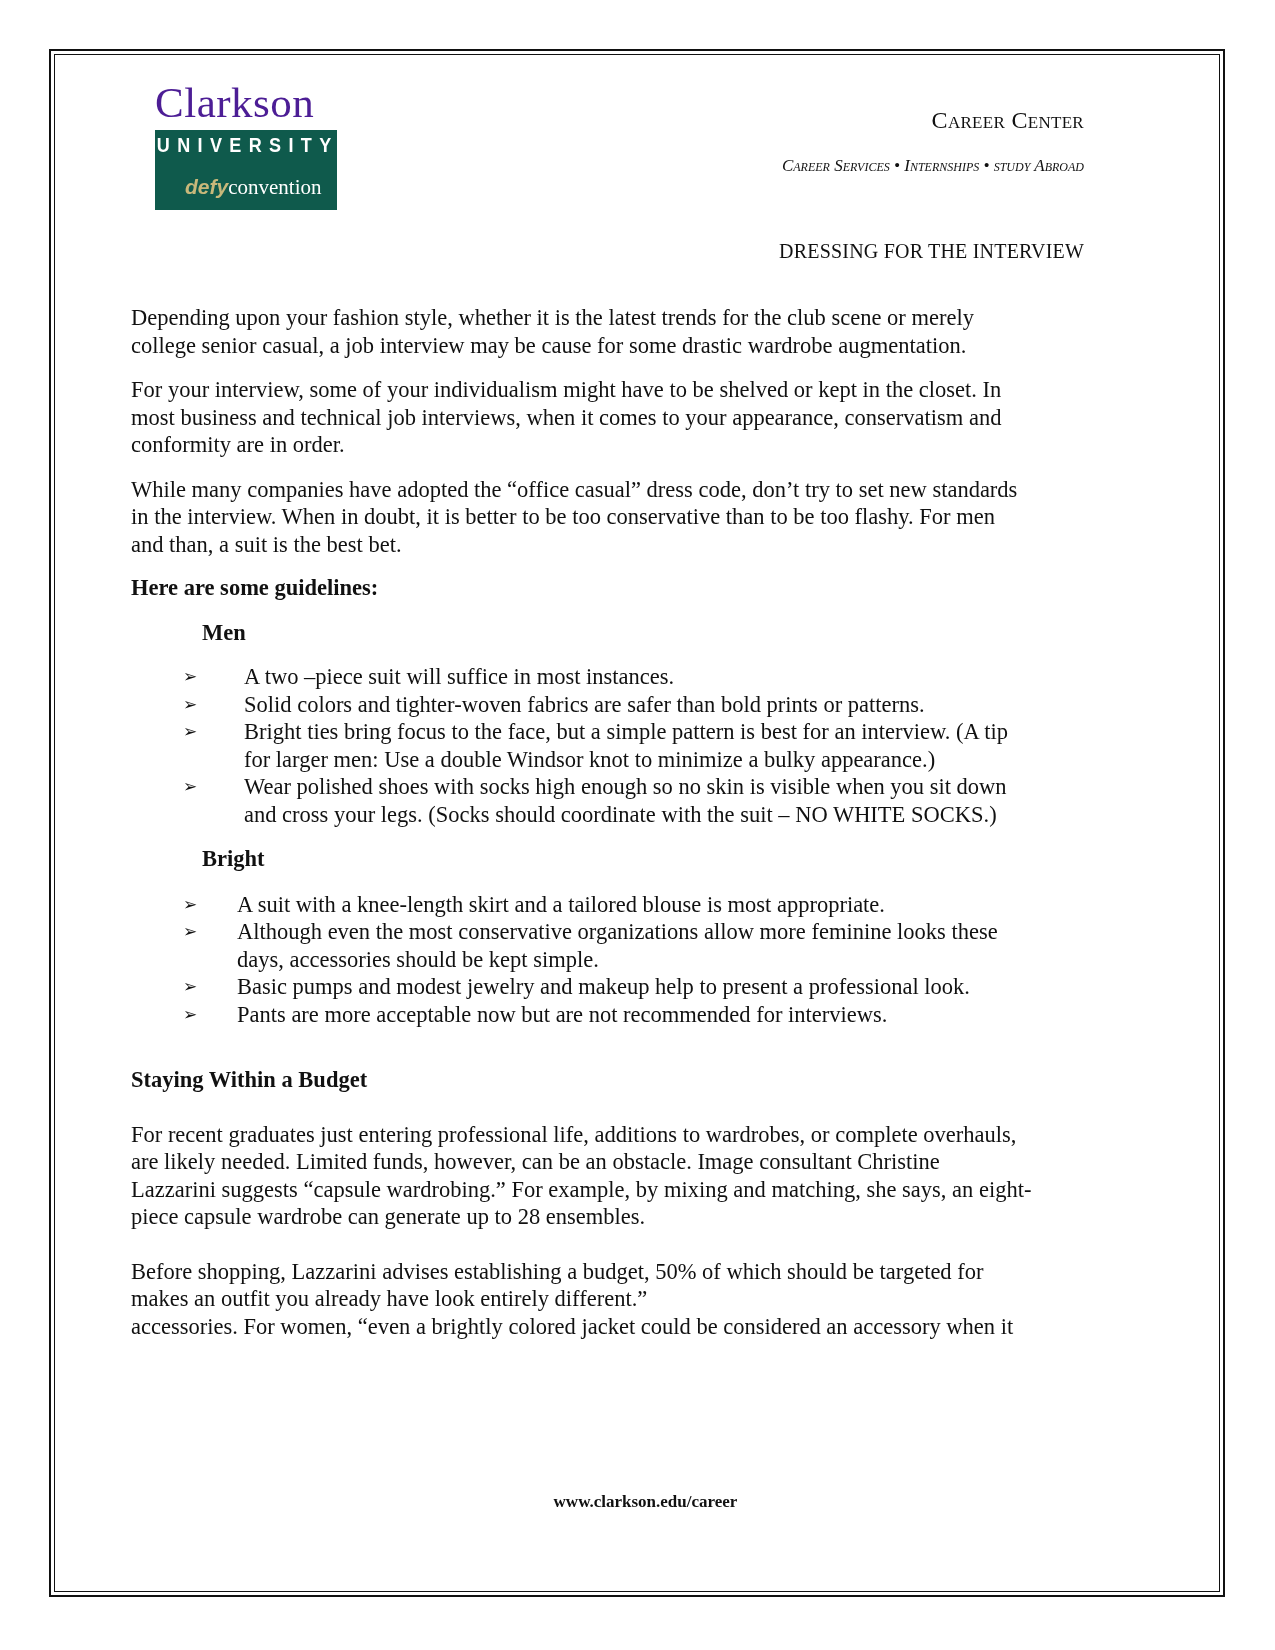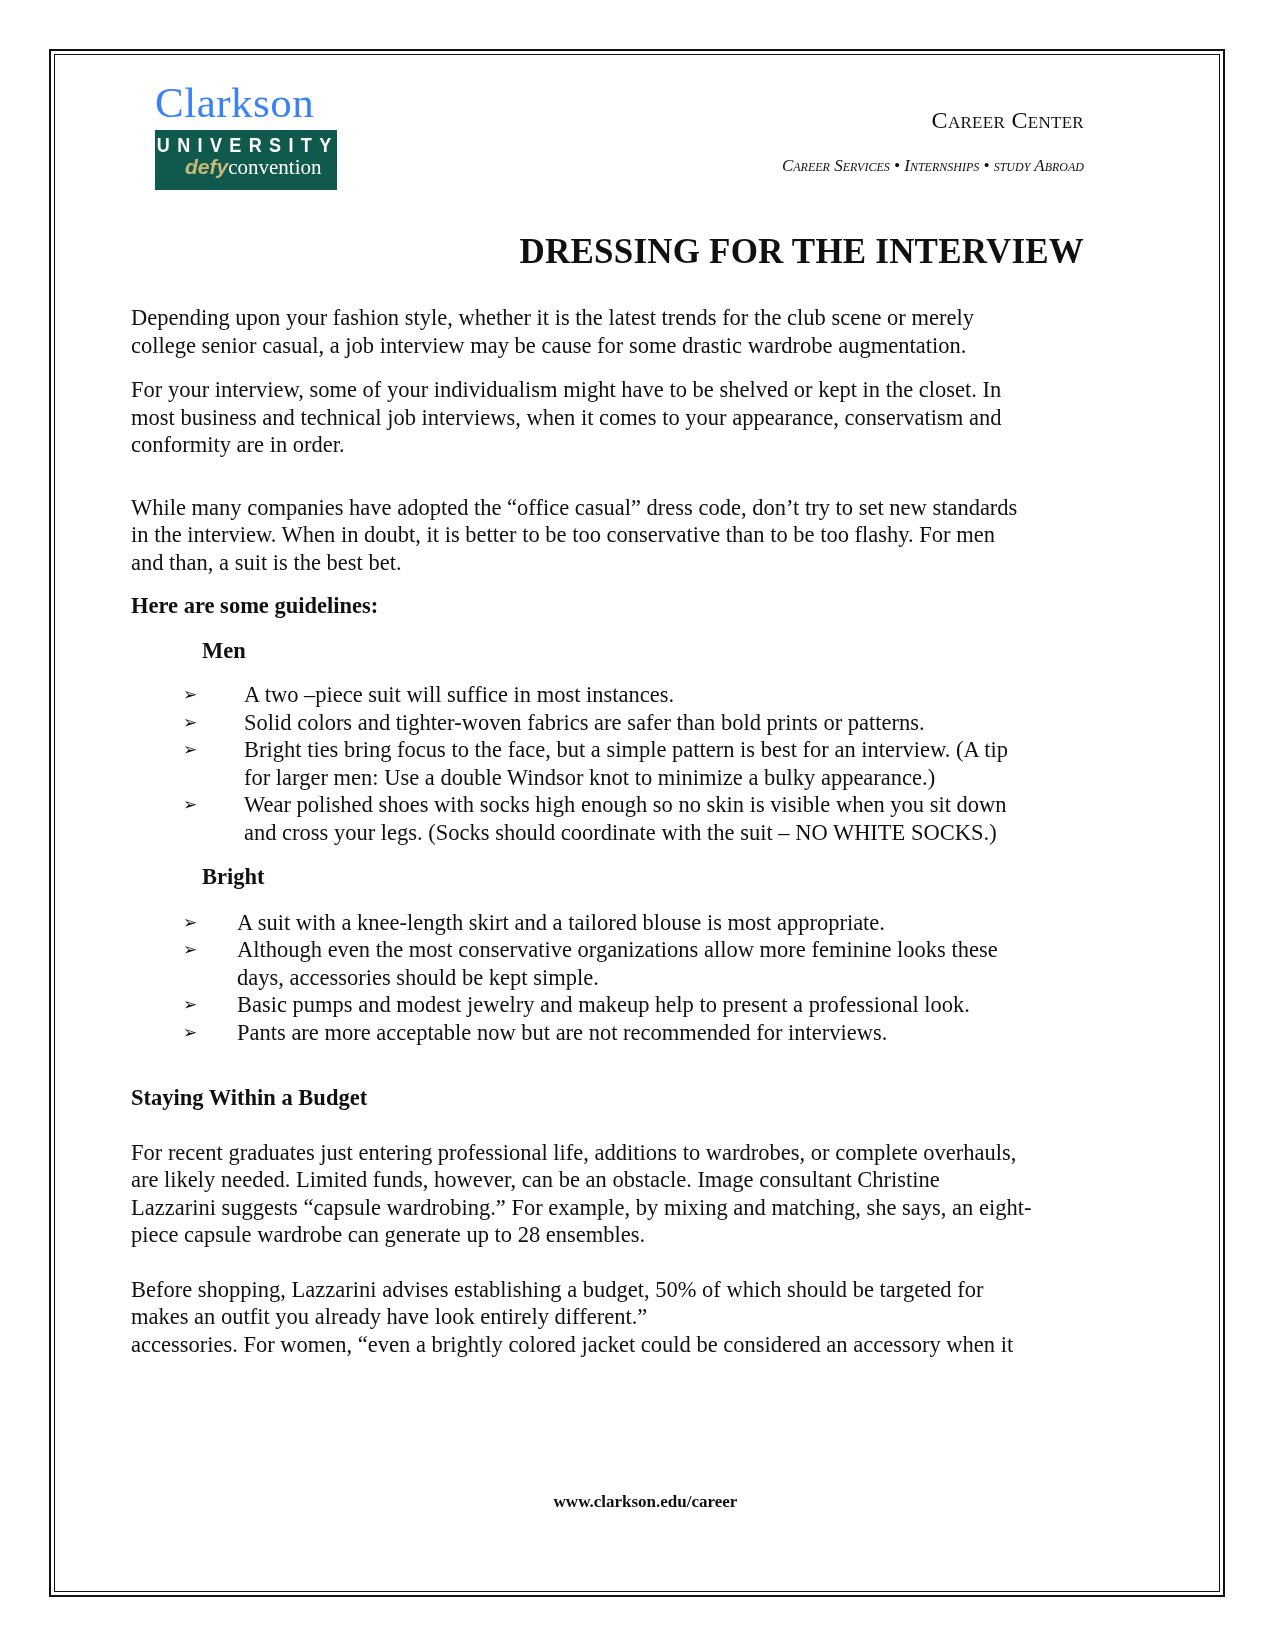--- a/index.html
+++ b/index.html
@@ -4,35 +4,35 @@
 <style>
   html, body { margin: 0; padding: 0; background: #ffffff; }
   body { width: 1275px; height: 1650px; position: relative; overflow: hidden;
          font-family: "Liberation Serif", "DejaVu Serif", serif; color: #111; }
   .frame-outer { position: absolute; left: 49px; top: 49px; width: 1176px; height: 1548px;
                  border: 2px solid #111; box-sizing: border-box; }
   .frame-inner { position: absolute; left: 54px; top: 54px; width: 1166px; height: 1538px;
                  border: 1px solid #111; box-sizing: border-box; }
 
   .logo { position: absolute; left: 155px; top: 80px; width: 182px; }
-  .logo-name { color: #3b82f6; font-size: 43px; line-height: 46px; letter-spacing: 0.5px;
+  .logo-name { color: #4c1d95; font-size: 43px; line-height: 46px; letter-spacing: 0.5px;
                font-family: "Liberation Serif", serif; }
-  .logo-band { background: #0f5a4c; height: 60px; margin-top: 4px; position: relative; }
+  .logo-band { background: #0f5a4c; height: 80px; margin-top: 4px; position: relative; }
   .logo-univ { color: #ffffff; font-family: "Liberation Sans", sans-serif; font-size: 20px;
                letter-spacing: 8.2px; padding-left: 2px; line-height: 30px; font-weight: bold;
                transform: scaleX(0.9); transform-origin: left center; white-space: nowrap; }
   .logo-tag { position: absolute; left: 30px; bottom: 12px; font-size: 21px; line-height: 22px; white-space: nowrap; }
   .logo-tag .defy { color: #c8b87a; font-style: italic; font-weight: bold; font-family: "Liberation Sans", sans-serif; }
   .logo-tag .conv { color: #ffffff; font-family: "Liberation Serif", serif; }
 
   .hdr-right { position: absolute; right: 191px; top: 106px; text-align: right; }
   .cc-title { font-size: 24px; font-variant: small-caps; line-height: 28px; letter-spacing: 0.3px; }
   .cc-sub { font-size: 17px; font-style: italic; font-variant: small-caps; line-height: 26px; margin-top: 19px; }
 
-  .doc-title { position: absolute; right: 191px; top: 232px; font-size: 35px; font-weight: bold;
+  .doc-title { position: absolute; right: 191px; top: 240px; font-size: 20px; font-weight: normal;
                letter-spacing: 0.2px; white-space: nowrap; }
 
   .body { position: absolute; left: 131px; top: 304px; width: 960px; font-size: 22.5px; line-height: 27.5px; }
   .para { margin: 0 0 16px 0; }
   .line { display: block; white-space: nowrap; }
   .h-bold { font-weight: bold; margin: 0; }
   .sub-h { font-weight: bold; margin-left: 71px; }
   ul.bul { list-style: none; margin: 0; padding: 0; }
   ul.bul li { position: relative; }
   .arrow { position: absolute; left: 0; top: 0; font-family: "DejaVu Sans", sans-serif; font-size: 17px; }
@@ -66,21 +66,21 @@
 </div>
 
 <div class="doc-title">DRESSING FOR THE INTERVIEW</div>
 
 <div class="body">
   <div id="intro">
       <p class="para" style="margin-bottom: 17px;">
         <span class="line">Depending upon your fashion style, whether it is the latest trends for the club scene or merely</span>
         <span class="line">college senior casual, a job interview may be cause for some drastic wardrobe augmentation.</span>
       </p>
-      <p class="para" style="margin-bottom: 35px;">
+      <p class="para" style="margin-bottom: 17px;">
         <span class="line">For your interview, some of your individualism might have to be shelved or kept in the closet. In</span>
         <span class="line">most business and technical job interviews, when it comes to your appearance, conservatism and</span>
         <span class="line">conformity are in order.</span>
       </p>
       <p class="para" style="margin-bottom: 17px;">
         <span class="line">While many companies have adopted the “office casual” dress code, don’t try to set new standards</span>
         <span class="line">in the interview.  When in doubt, it is better to be too conservative than to be too flashy.  For men</span>
         <span class="line">and than, a suit is the best bet.</span>
       </p>
     </div>

